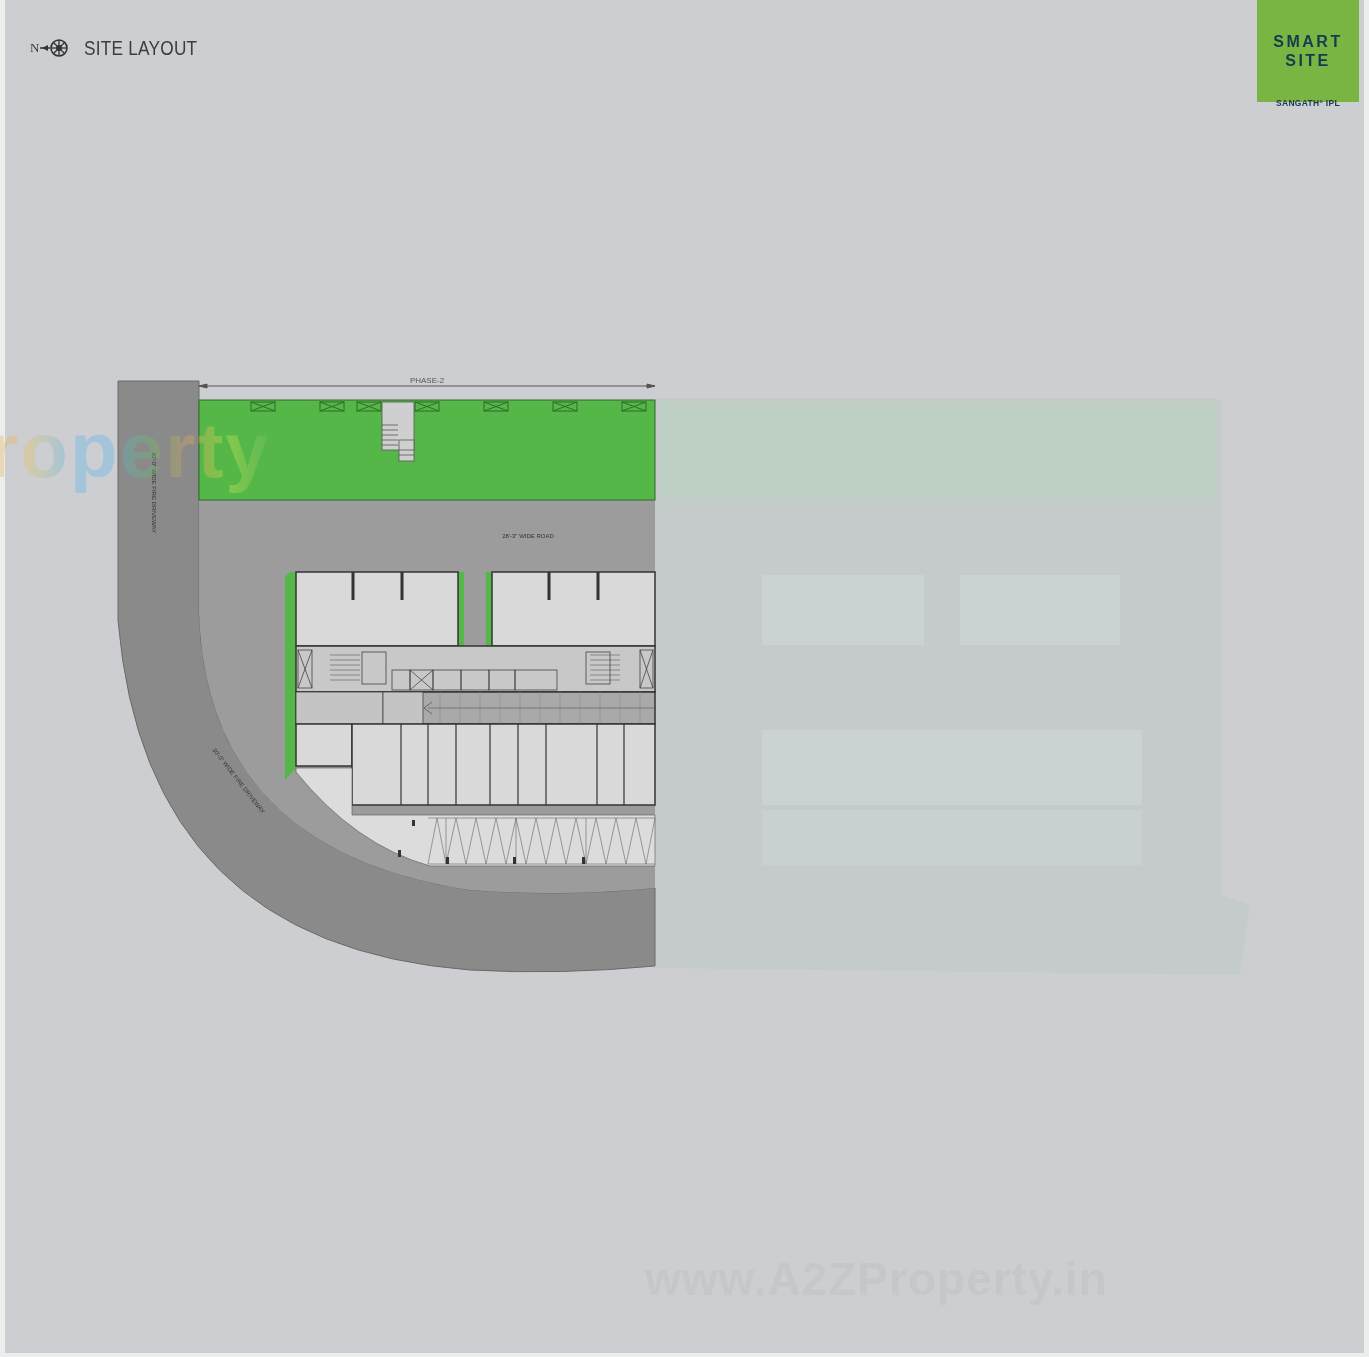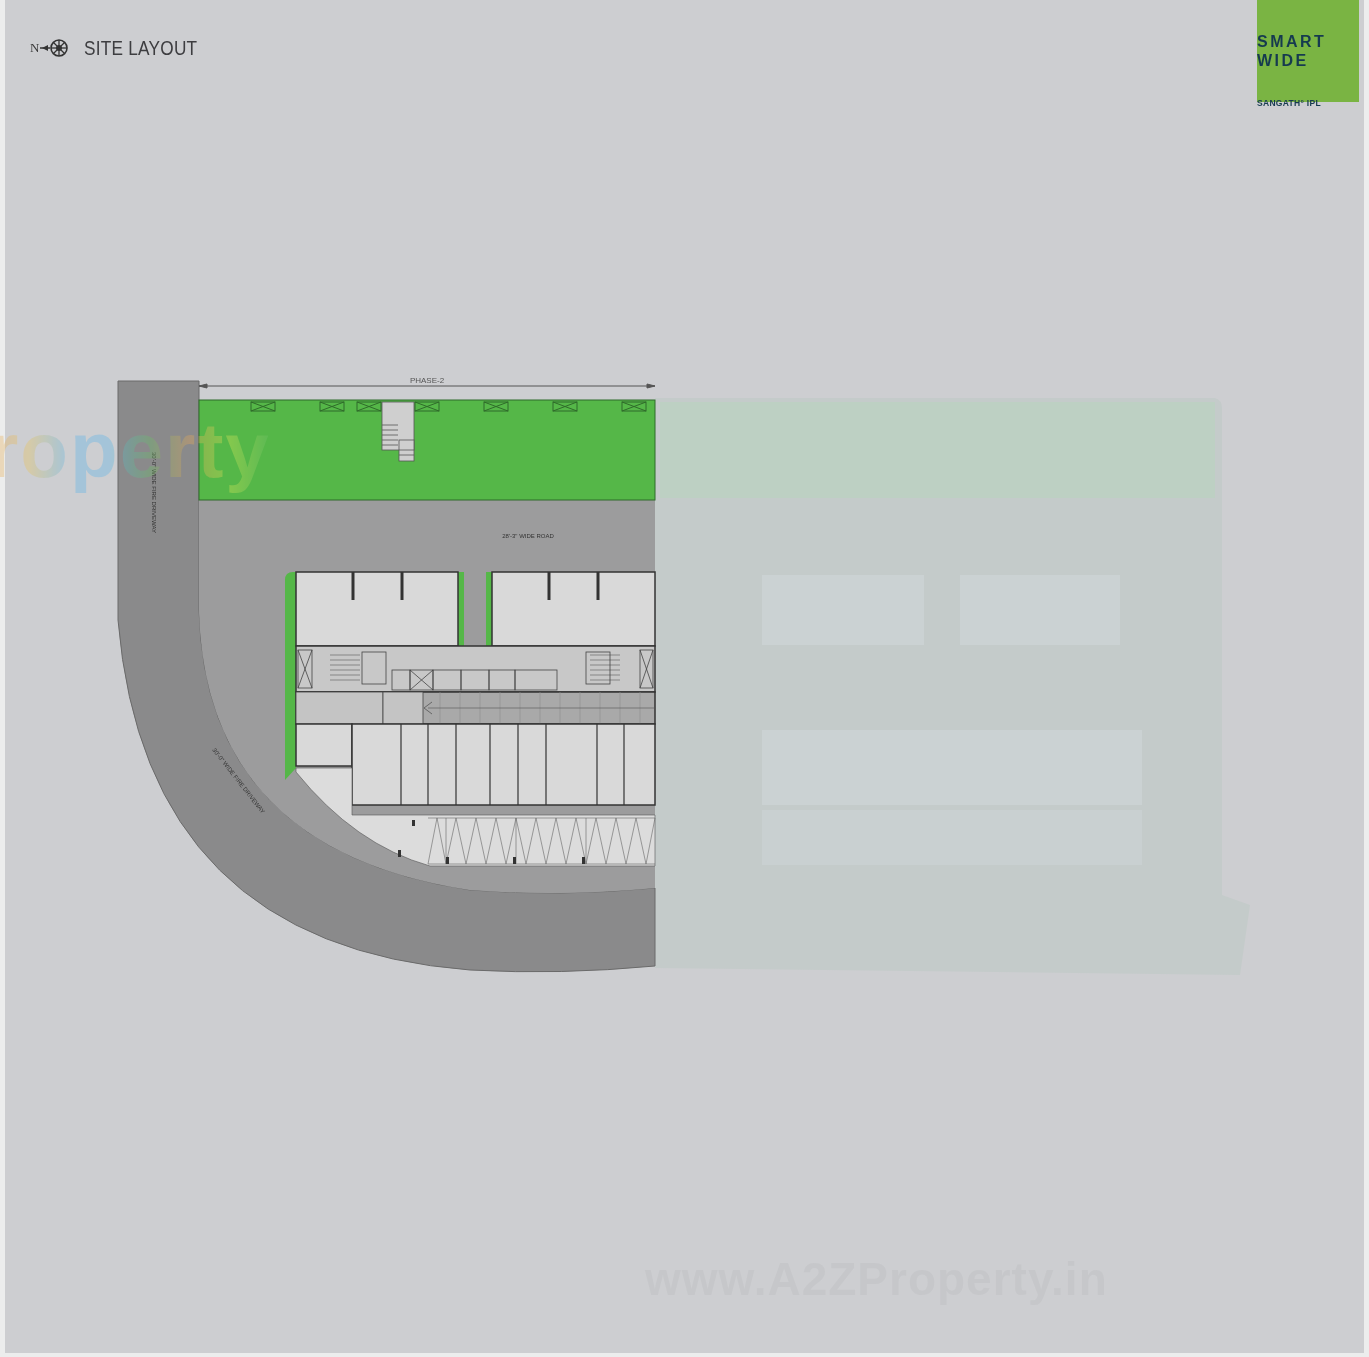--- a/index.html
+++ b/index.html
@@ -2,21 +2,21 @@
 <html><head>
 <meta charset="utf-8">
 <style>
   html,body{margin:0;padding:0;}
   body{width:1369px;height:1357px;background:#eceded;position:relative;overflow:hidden;font-family:"Liberation Sans",sans-serif;}
   .page{position:absolute;left:5px;top:0;width:1359px;height:1353px;background:#cdced1;}
   .header{position:absolute;left:30px;top:36px;display:flex;align-items:center;gap:14px;}
   .compass{display:flex;align-items:center;}
   .compass-n{font-family:"Liberation Serif",serif;font-size:13px;color:#3a3a3a;margin-right:1px;}
   .title{font-family:"Liberation Sans",sans-serif;font-size:21px;color:#3d3d40;letter-spacing:0.3px;transform:scaleX(0.82);transform-origin:left center;}
-  .logo{position:absolute;left:1257px;top:0;width:102px;height:102px;background:#7ab443;}
+  .logo{position:absolute;left:1257px;top:0;width:102px;height:102px;background:#7ab443;text-align:center;}
   .logo .l1{margin-top:32px;font-weight:bold;font-size:16px;letter-spacing:2.5px;color:#163a4f;line-height:19px;}
   .logo .l2{font-weight:bold;font-size:16px;letter-spacing:2.5px;color:#163a4f;line-height:19px;}
   .logo .l3{margin-top:28px;font-weight:bold;font-size:8.5px;color:#163a4f;letter-spacing:0.3px;}
   svg.plan{position:absolute;left:0;top:0;}
   .wm-url{position:absolute;left:645px;top:1252px;font-size:46px;font-weight:bold;color:#c6c7ca;letter-spacing:1px;opacity:0.9;}
   .wm-prop{position:absolute;left:-12px;top:405px;font-size:78px;font-weight:bold;letter-spacing:2px;opacity:0.35;}
 </style>
 </head>
 <body>
 
@@ -36,21 +36,21 @@
         <line x1="13.5" y1="4.5" x2="24.5" y2="15.5"></line>
           <line x1="24.5" y1="4.5" x2="13.5" y2="15.5"></line>
       </g>
     </svg>
   </div>
   <span class="title">SITE LAYOUT</span>
 </div>
 
 <div class="logo">
   <div class="l1">SMART</div>
-  <div class="l2">WIDE</div>
+  <div class="l2">SITE</div>
   <div class="l3">SANGATH° IPL</div>
 </div>
 
 <svg class="plan" width="1369" height="1357" viewBox="0 0 1369 1357">
 
   <g opacity="1">
     <path d="M655,398 L1215,398 Q1222,400 1222,408 L1222,895 L1250,905 L1240,975 L655,968 Z" fill="#c4cbca"></path>
     <rect x="660" y="402" width="555" height="96" fill="#bdd0c3"></rect>
     <rect x="762" y="575" width="162" height="70" fill="#cbd2d3"></rect>
     <rect x="960" y="575" width="160" height="70" fill="#cbd2d3"></rect>

